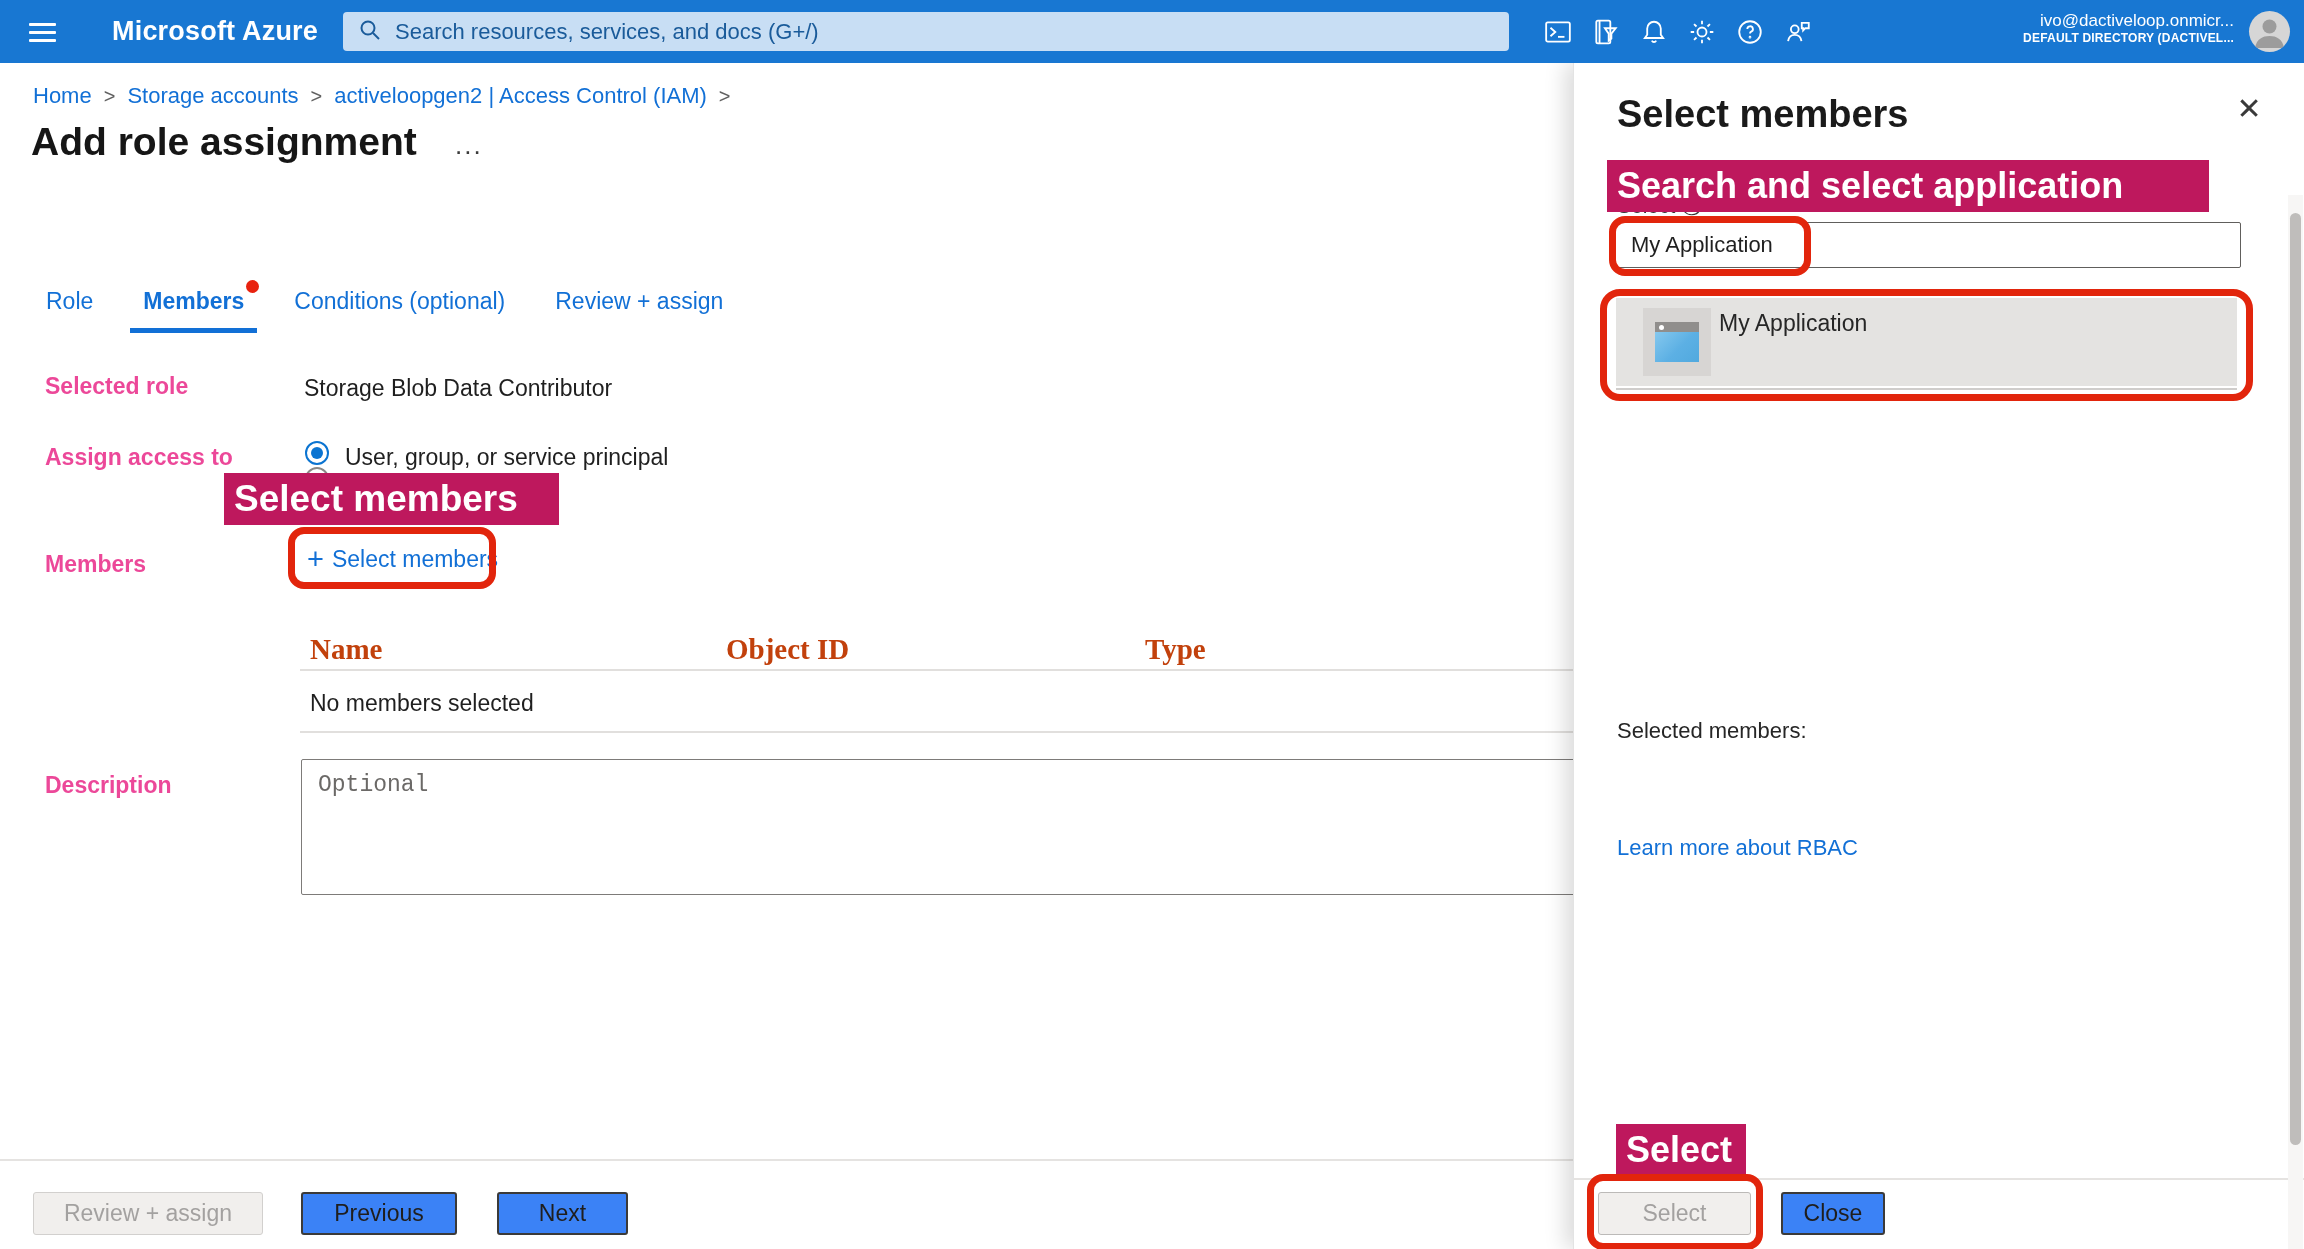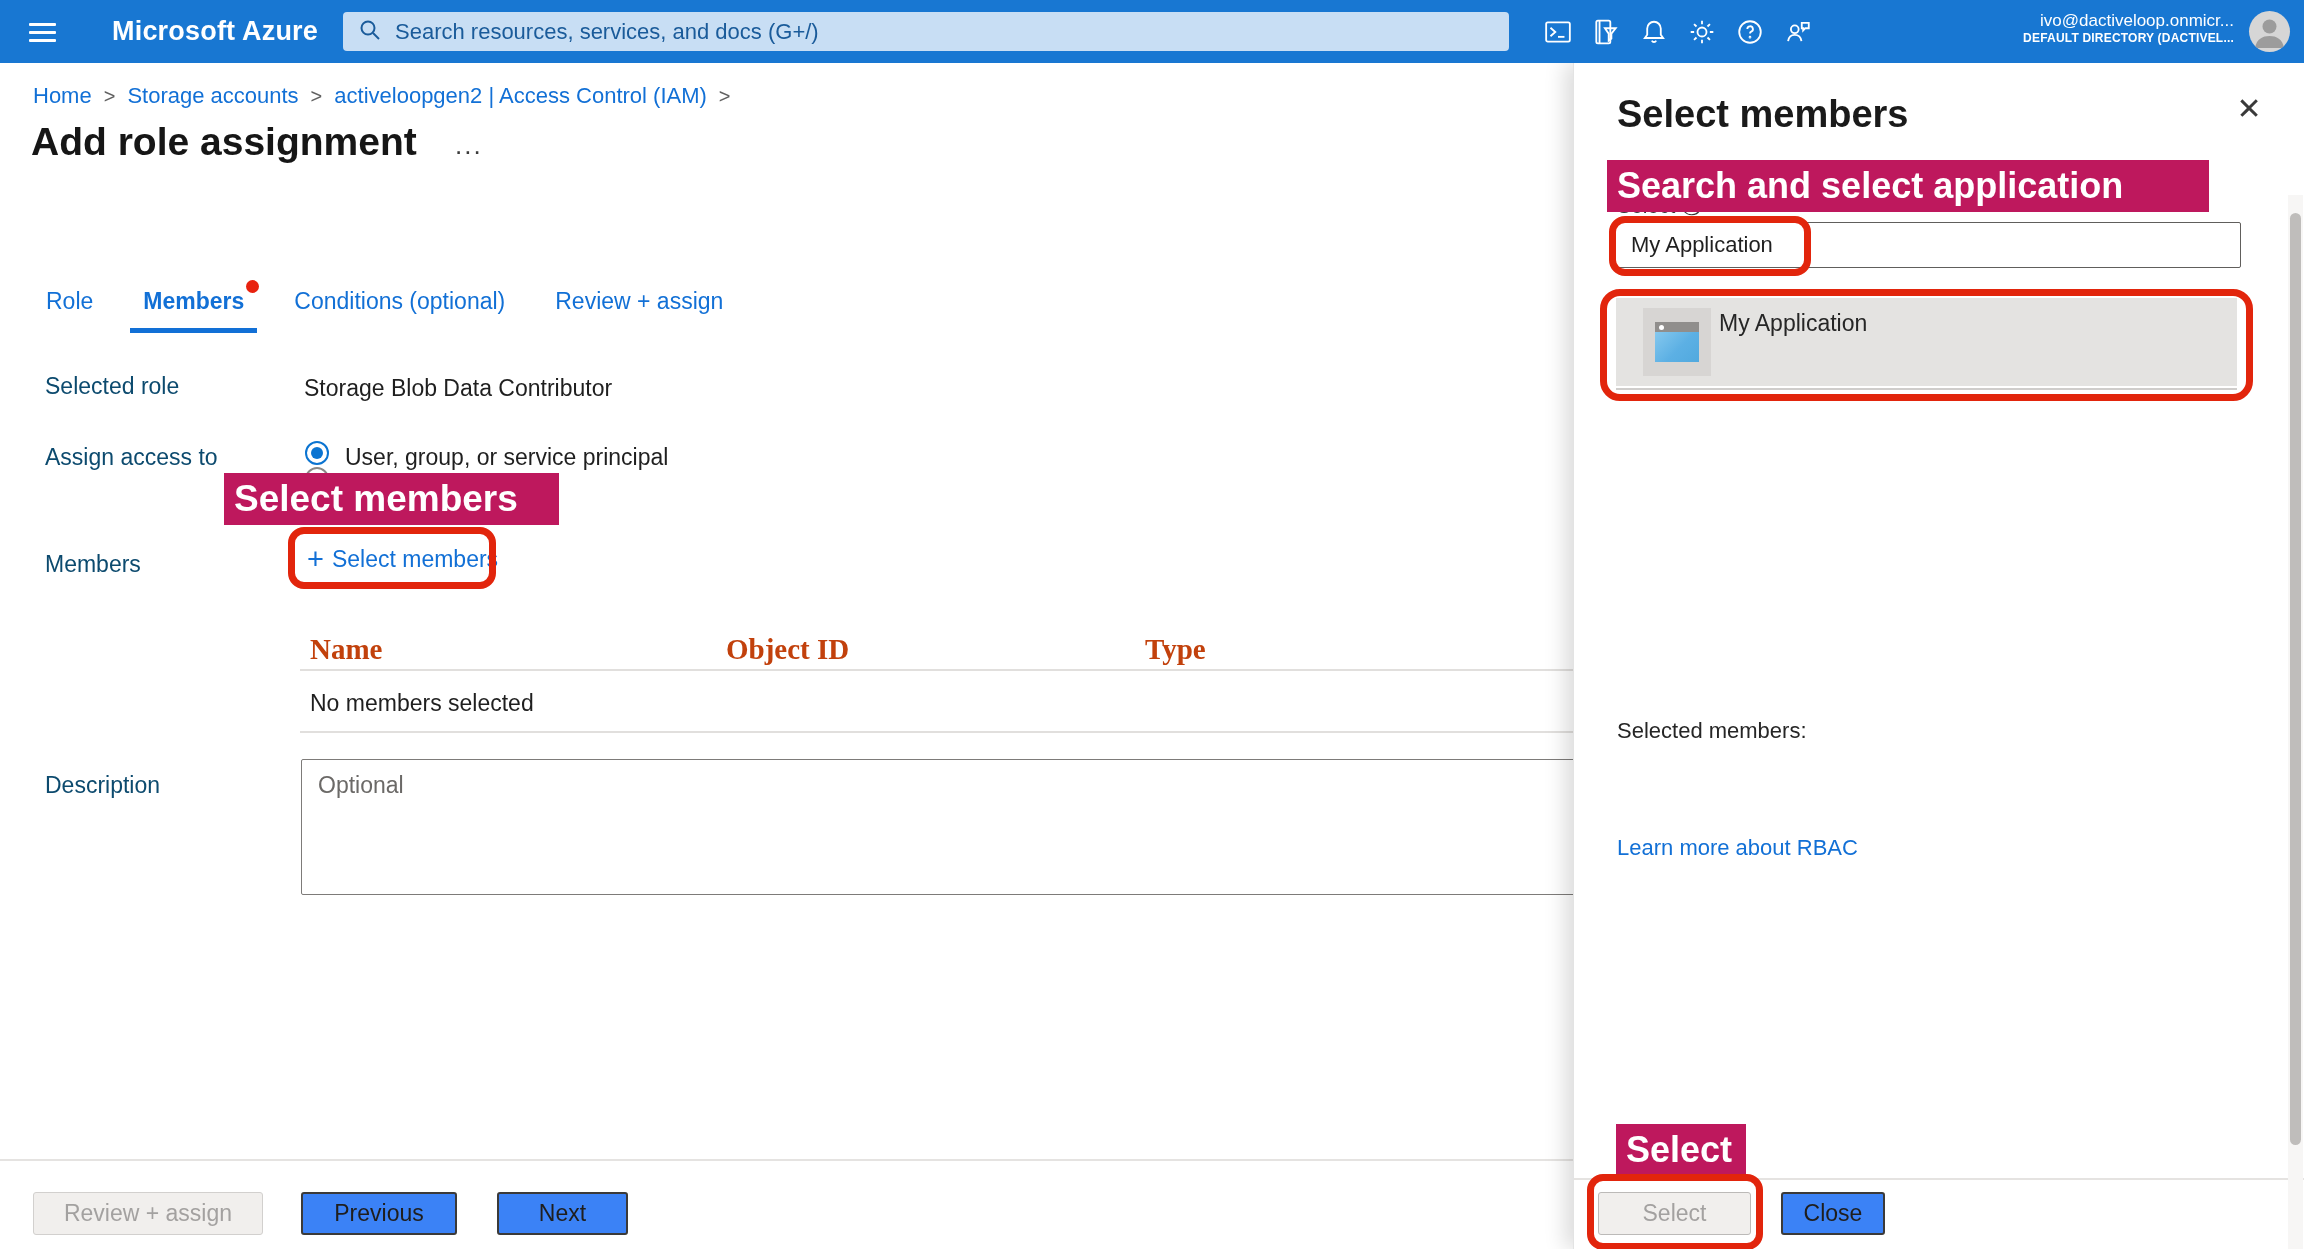--- a/index.html
+++ b/index.html
@@ -34,30 +34,30 @@
   .title-more { position:absolute; left:455px; top:130px; font-size:26px; color:#3b3b3b; cursor:pointer; letter-spacing:2px; }
 
   
   .tabs { position:absolute; left:33px; top:278px; display:flex; }
   .tab { position:relative; padding:10px 13px 18px 13px; margin-right:24px; font-size:23px; color:#1270d6; cursor:pointer; }
   .tab.active { font-weight:700; }
   .tab.active::after { content:""; position:absolute; left:0; right:0; bottom:0; height:5px; background:#1270d6; }
   .tab-dot { position:absolute; top:2px; right:-2px; width:13px; height:13px; border-radius:50%; background:#e8220f; }
 
   
-  .flabel { position:absolute; left:45px; font-size:23px; font-weight:400; color:#0c4a6e; }
+  .flabel { position:absolute; left:45px; font-size:23px; font-weight:700; color:#ec4899; }
   .fvalue { position:absolute; font-size:23px; color:#1f1f1f; }
   .radio { position:absolute; width:24px; height:24px; border:2px solid #0b74d1; border-radius:50%; background:#fff; display:flex; align-items:center; justify-content:center; cursor:pointer; }
   .radio .dot { width:12px; height:12px; border-radius:50%; background:#0b74d1; }
   .radio.ghost { border-color:#8a8886; z-index:1; }
   .link { color:#1270d6; cursor:pointer; text-decoration:none; }
 
   .table-line { position:absolute; height:2px; background:#e1dfdd; }
   .th { position:absolute; font-size:29px; font-weight:700; color:#c2410c;font-family:Liberation Serif, serif; }
-  .desc-area { position:absolute; left:301px; top:759px; width:1282px; height:136px; border:1px solid #7d7b79; border-radius:2px; font-family:Liberation Sans, sans-serif; font-size:23px; padding:12px 16px; color:#333; resize:none; outline:none; }
+  .desc-area { position:absolute; left:301px; top:759px; width:1282px; height:136px; border:1px solid #7d7b79; border-radius:2px; font-family:Liberation Mono, monospace; font-size:23px; padding:12px 16px; color:#333; resize:none; outline:none; }
   .desc-area::placeholder { color:#6b6967; opacity:1; }
 
   
   .btn { position:absolute; height:43px; font-size:23px; font-family:inherit; border-radius:3px; display:flex; align-items:center; justify-content:center; cursor:pointer; background:#3b82f6; border:2px solid #3b3a39; color:#1f1e1d; }
   .btn.disabled { background:#f1efed; border:1px solid #d2d0ce; color:#a3a1a0; cursor:default; }
   .divider { position:absolute; height:2px; background:#e5e3e1; }
 
   
   .panel { position:absolute; left:1573px; top:63px; width:731px; height:1186px; background:#fff; border-left:1px solid #e3e3e3; box-shadow:-8px 0 20px rgba(0,0,0,.14); z-index:10; }
   .panel-title { position:absolute; left:43px; top:30px; font-size:38px; font-weight:700; color:#1a1a1a; }

